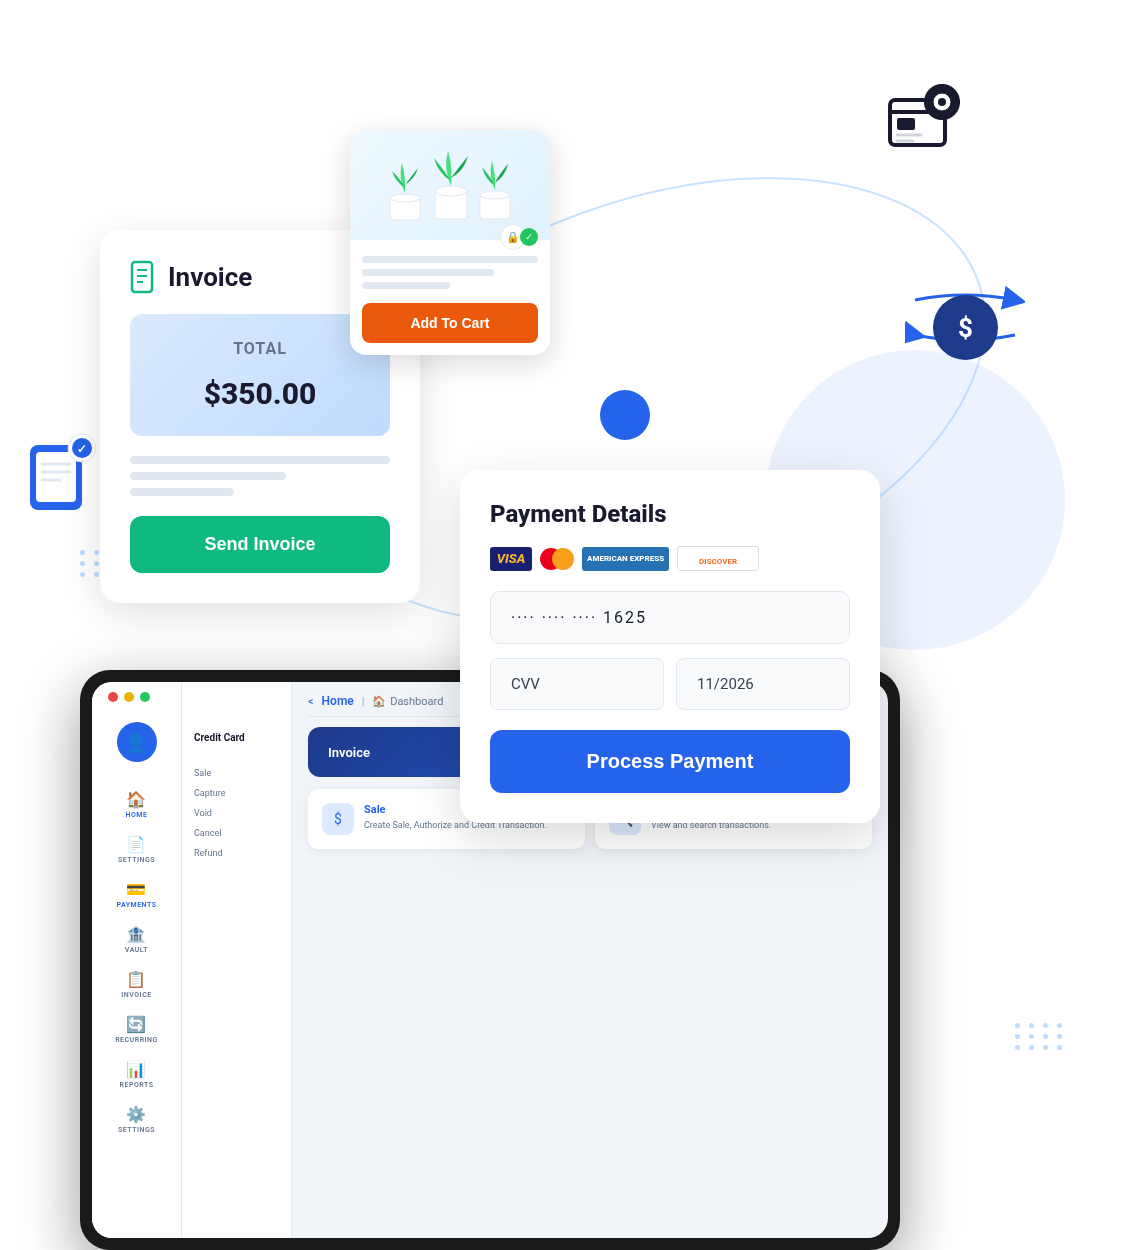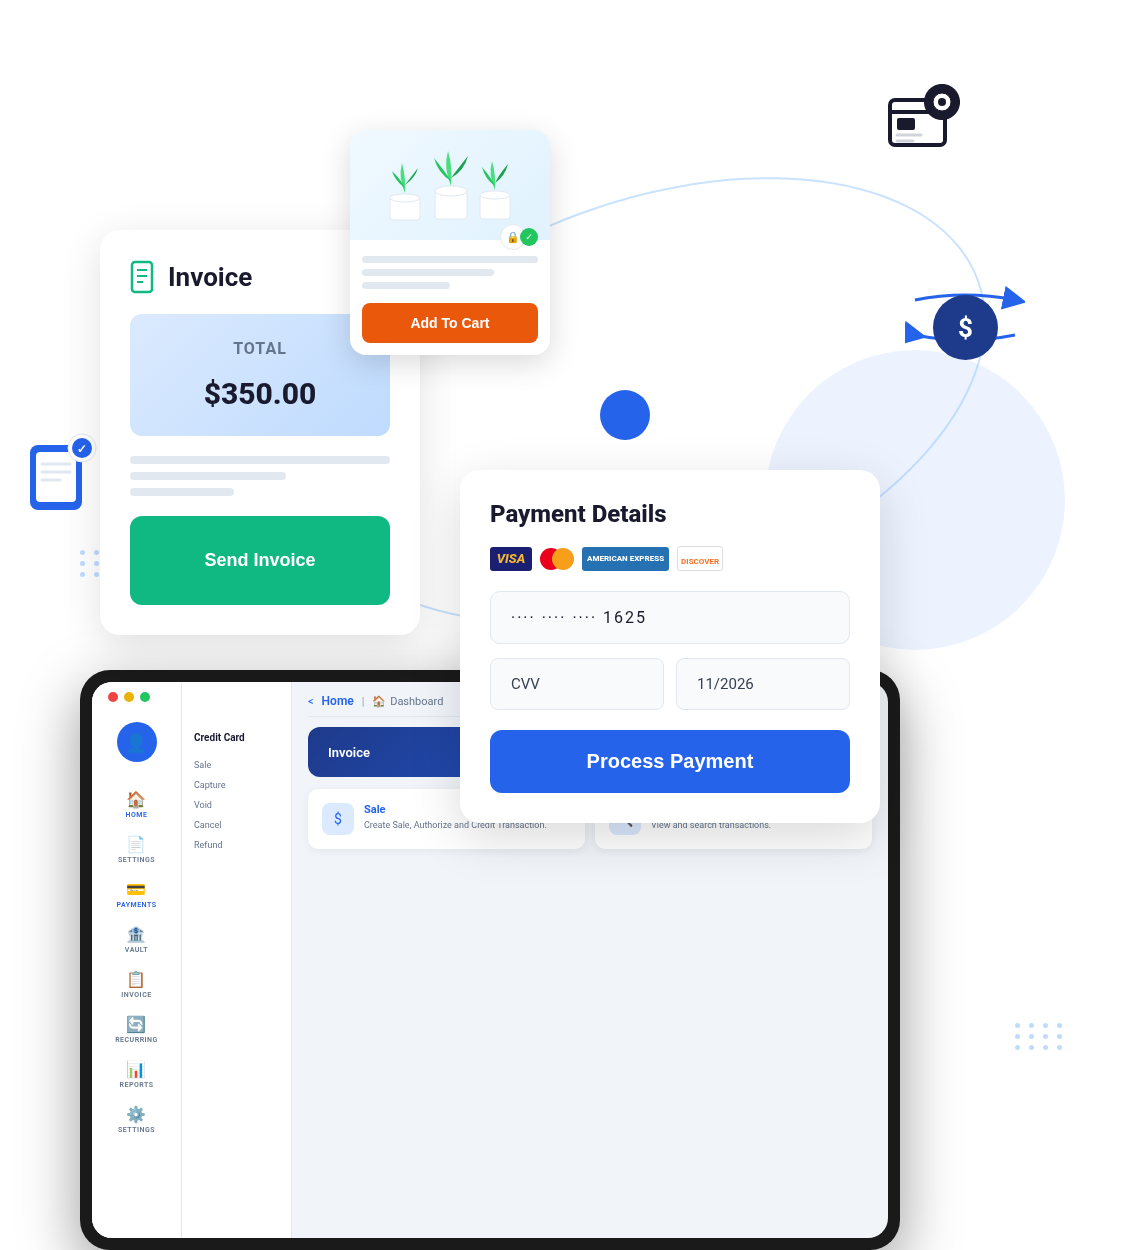--- a/index.html
+++ b/index.html
@@ -153,21 +153,21 @@
       margin-bottom: 8px;
     }
     .invoice-line.short { width: 60%; }
     .invoice-line.shorter { width: 40%; }
     .send-invoice-btn {
       width: 100%;
       background: #10b981;
       color: white;
       border: none;
       border-radius: 12px;
-      padding: 34px;
+      padding: 18px;
       font-size: 18px;
       font-weight: 700;
       cursor: pointer;
     }
 
     
     .product-card {
       position: absolute;
       top: 130px;
       left: 350px;
@@ -244,21 +244,21 @@
       justify-content: center;
       font-size: 9px;
       font-weight: 800;
       padding: 0 5px;
     }
     .visa-logo { background: #1a1f71; color: #f7b731; font-size: 13px; font-style: italic; width: 42px; }
     .mc-logo { display: flex; }
     .mc-circle1 { width: 22px; height: 22px; border-radius: 50%; background: #eb001b; }
     .mc-circle2 { width: 22px; height: 22px; border-radius: 50%; background: #f79e1b; margin-left: -10px; }
     .amex-logo { background: #2671b2; color: white; font-size: 8px; font-weight: 800; padding: 3px 5px; border-radius: 3px; }
-    .discover-logo { background: white; border: 1px solid #ddd; padding: 2px 3px; border-radius: 3px; }
+    .discover-logo { background: white; border: 1px solid #ddd; padding: 2px 21px; border-radius: 3px; }
 
     .card-number-field {
       background: #f8fafc;
       border: 1px solid #e2e8f0;
       border-radius: 10px;
       padding: 16px 20px;
       font-size: 16px;
       color: #1a1a2e;
       margin-bottom: 14px;
       letter-spacing: 2px;
@@ -361,21 +361,21 @@
     .tablet-menu {
       width: 110px;
       background: white;
       padding: 50px 12px 12px;
       border-right: 1px solid #e2e8f0;
     }
     .menu-title {
       font-size: 10px;
       font-weight: 700;
       color: #1a1a2e;
-      margin-bottom: 12px;
+      margin-bottom: 20px;
     }
     .menu-item {
       font-size: 9px;
       color: #64748b;
       padding: 5px 0;
       cursor: pointer;
     }
 
     
     .tablet-main {

